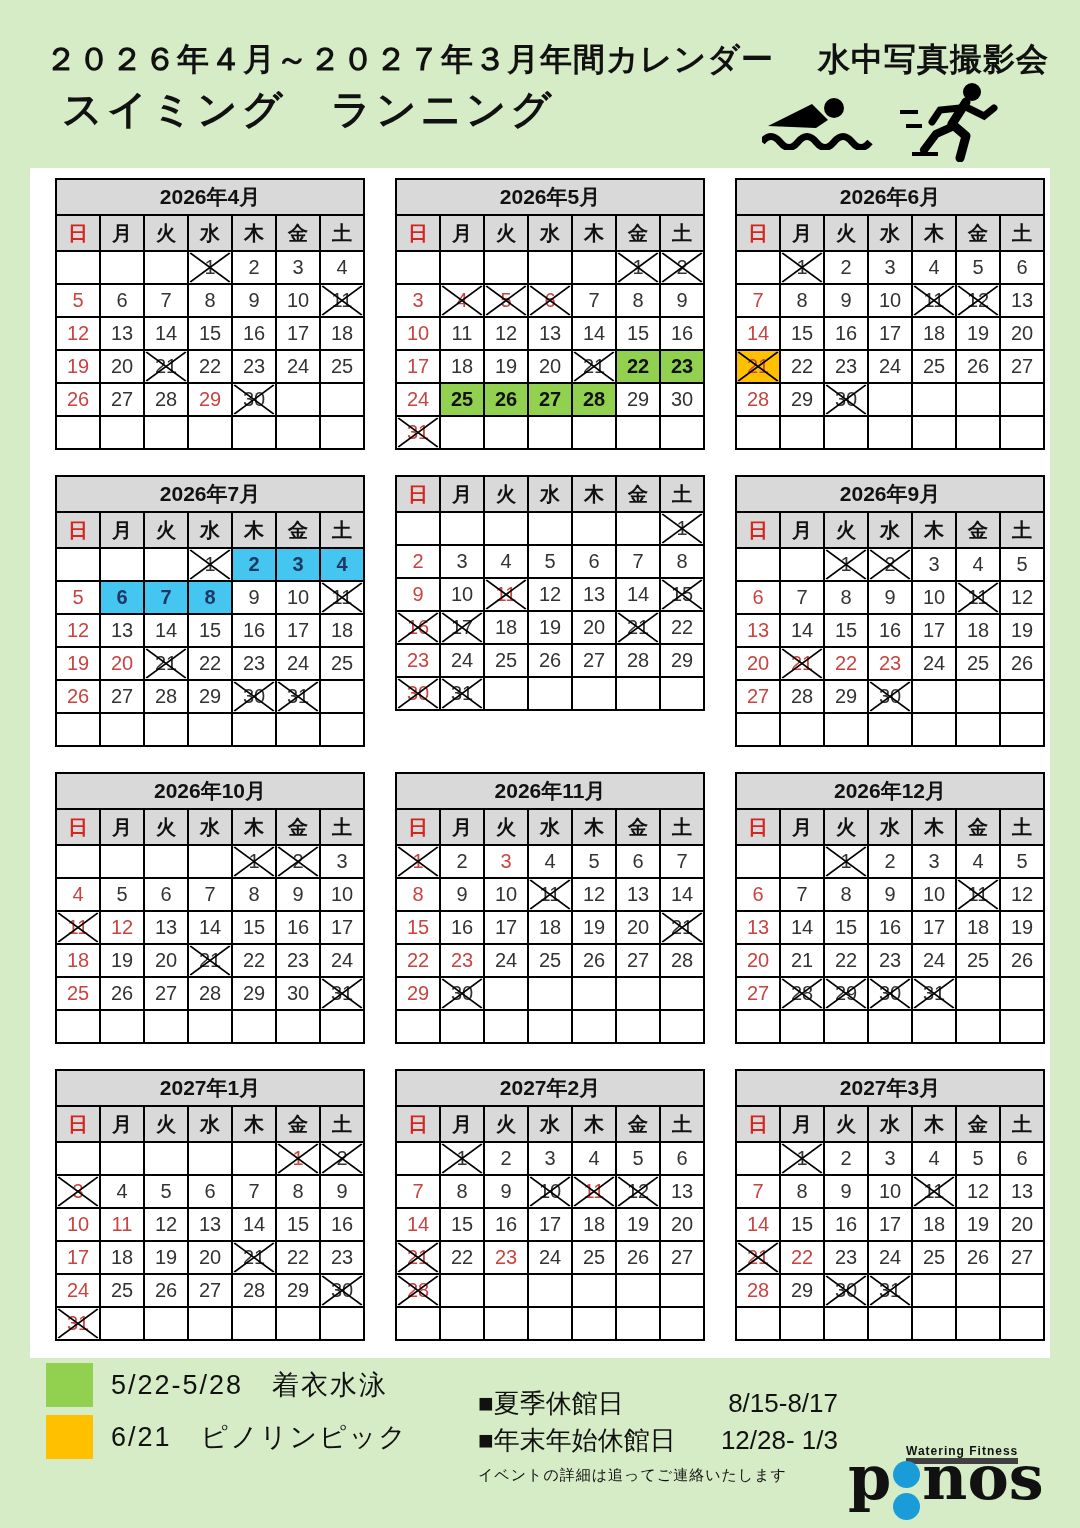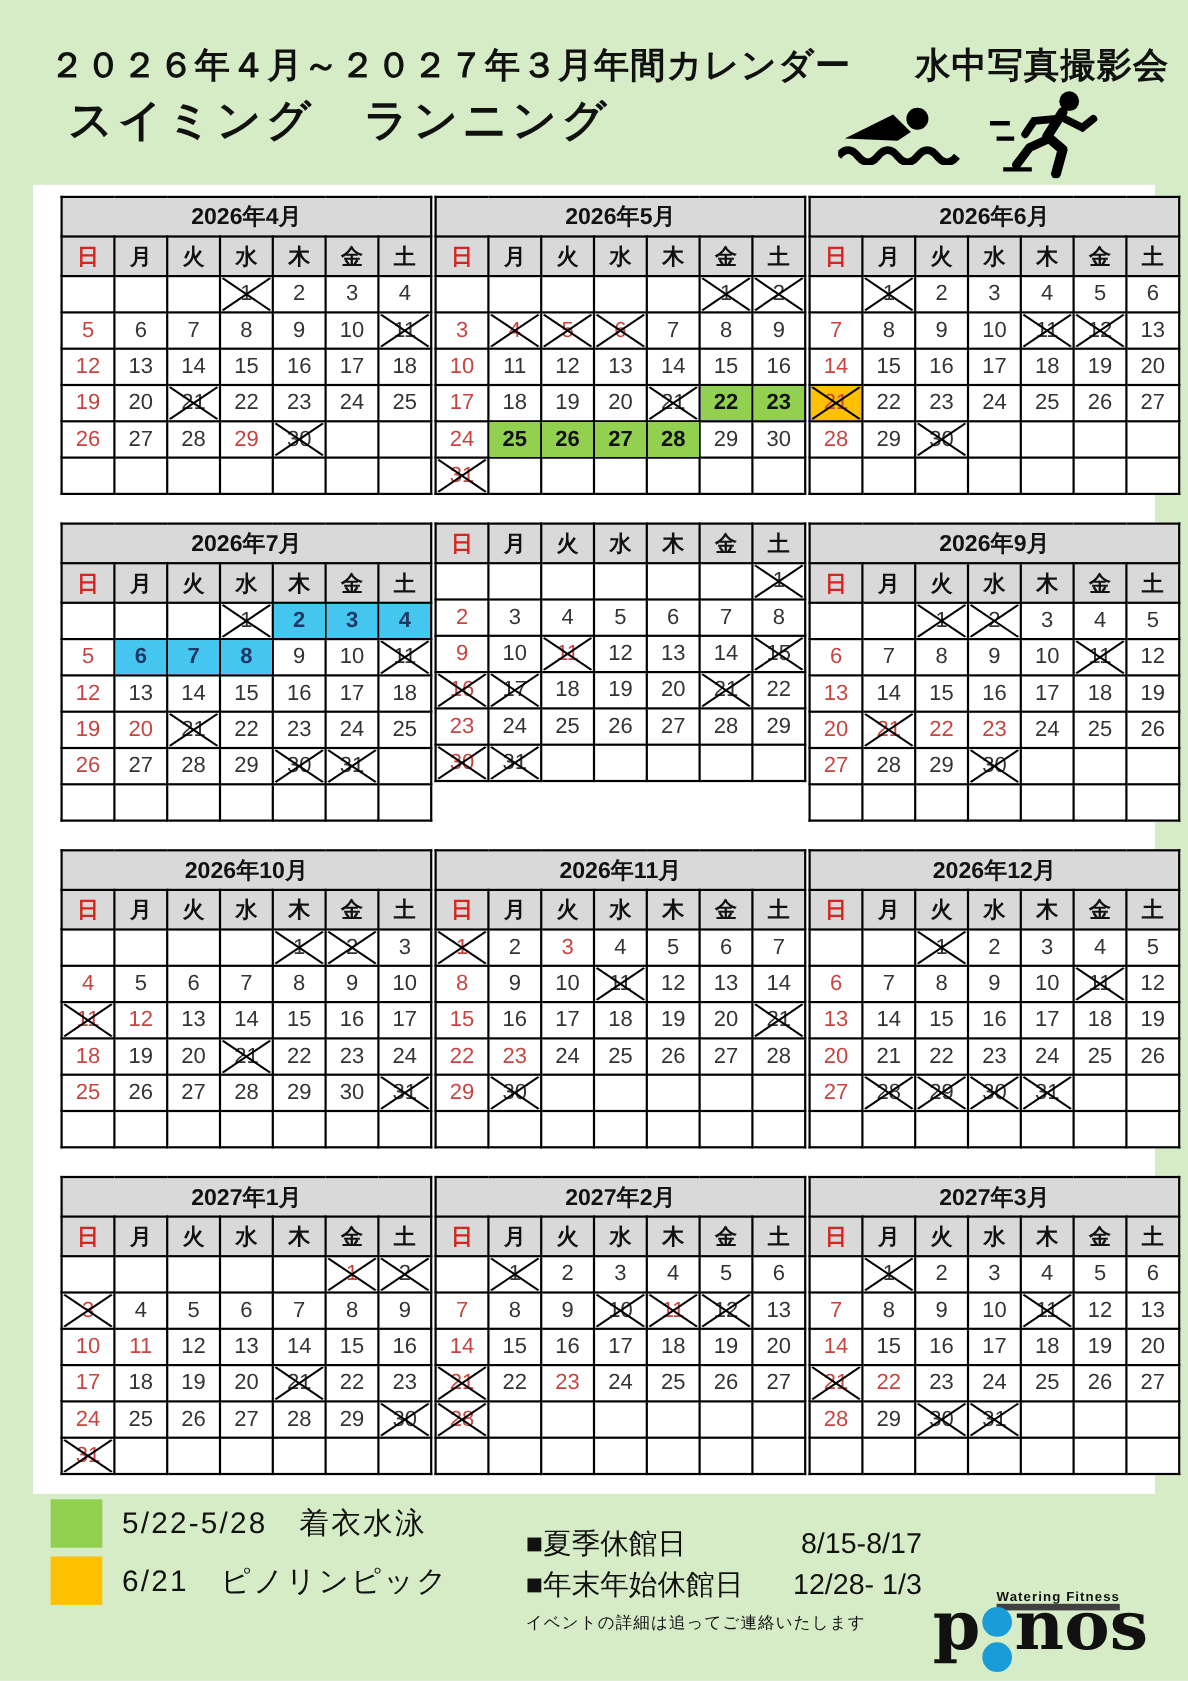--- a/index.html
+++ b/index.html
@@ -1,31 +1,31 @@
 <!DOCTYPE html>
 <html><head>
 <meta charset="utf-8">
 <style>
   html,body{margin:0;padding:0;}
   .page{position:relative;width:1080px;height:1528px;background:#d6ecc6;overflow:hidden;
         font-family:"Liberation Sans","DejaVu Sans",sans-serif;color:#111;}
   
-  .hdr-line1{position:absolute;left:45px;top:38px;display:flex;gap:58px;
+  .hdr-line1{position:absolute;left:45px;top:38px;display:flex;gap:44px;
              font-size:32px;font-weight:bold;letter-spacing:1px;white-space:nowrap;}
   .hdr-line2{position:absolute;left:62px;top:82px;font-size:40px;font-weight:bold;
              letter-spacing:4px;white-space:nowrap;}
   .hdr-line3{position:absolute;left:298px;top:133px;font-size:26px;letter-spacing:2px;white-space:nowrap;}
   .icon-swimmer{position:absolute;left:762px;top:92px;width:112px;height:58px;}
   .icon-runner{position:absolute;left:896px;top:82px;width:108px;height:80px;}
   
   .panel{position:absolute;left:30px;top:168px;width:1020px;height:1190px;background:#ffffff;}
   
   .cal-grid{position:absolute;left:55px;top:178px;display:grid;
             grid-template-columns:repeat(3,310px);column-gap:30px;row-gap:25px;}
-  .month table{border-collapse:collapse;table-layout:fixed;width:338px;background:#fff;}
+  .month table{border-collapse:collapse;table-layout:fixed;width:310px;background:#fff;}
   .month th,.month td{border:2px solid #000;text-align:center;padding:0;}
   .mtitle{height:34px;background:#d9d9d9;font-size:21px;font-weight:bold;}
   .wd{height:34px;background:#d9d9d9;font-size:20px;font-weight:bold;}
   .wd.sun{color:#d6251f;}
   .cell{position:relative;height:31px;font-size:20px;color:#333;}
   .cell .num{position:relative;z-index:1;}
   .cell.red{color:#c74440;}
   .cell.hl-green{font-weight:bold;color:#111;}
   .cell.hl-blue{font-weight:bold;color:#1f3864;}
   .cell.hl-orange{}

